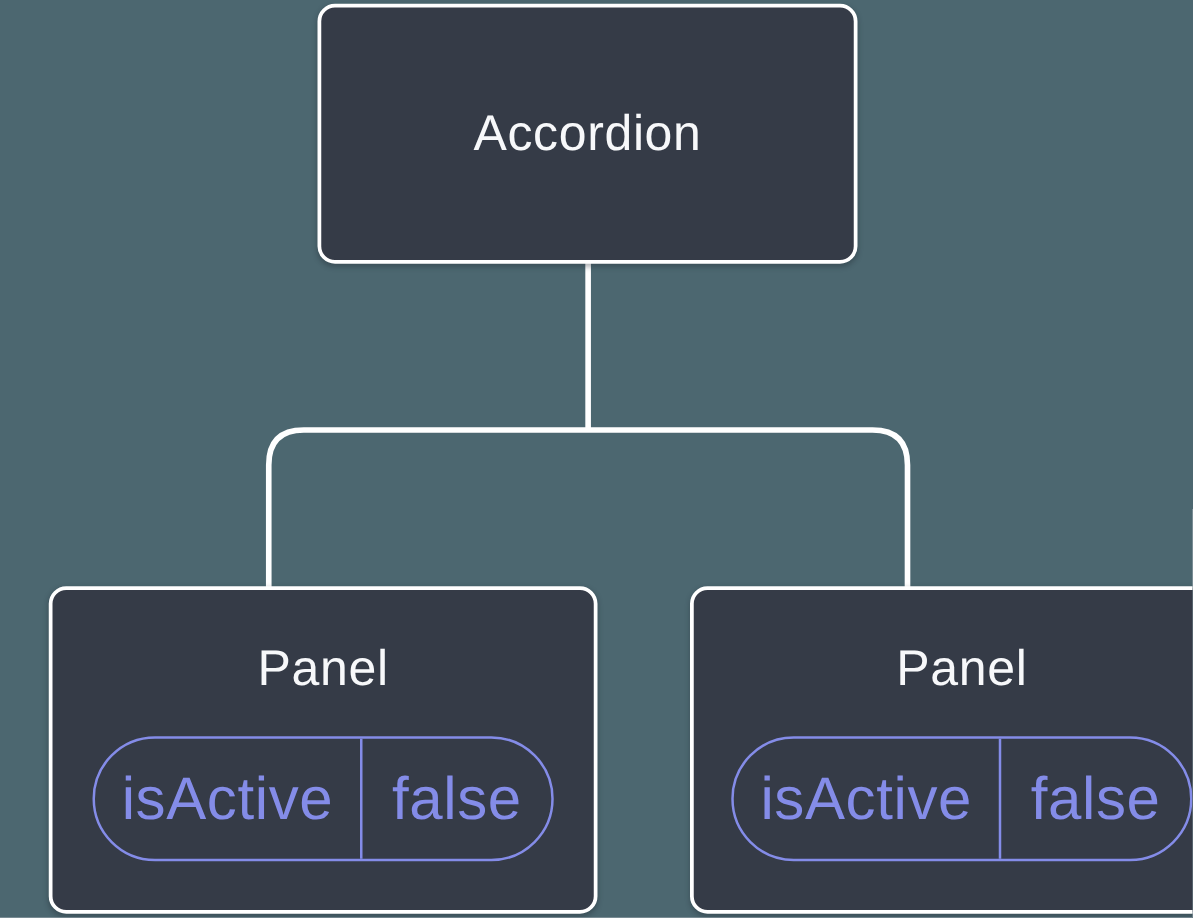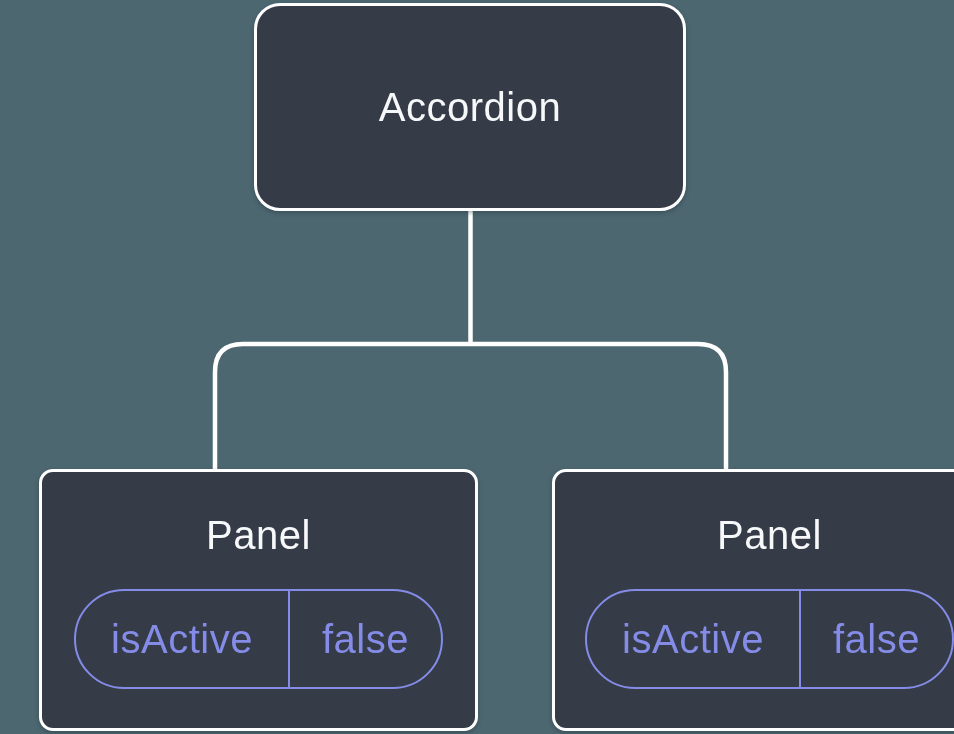--- a/index.html
+++ b/index.html
@@ -36,21 +36,20 @@
     flex-direction: column;
     align-items: center;
     justify-content: center;
     box-shadow: 0 2px 4px rgba(30, 36, 46, 0.35);
   }
   .node-root {
     left: 254px;
     top: 3px;
     width: 432px;
     height: 208px;
-    border-radius: 26px;
   }
   .node-panel {
     gap: 30px;
     margin-left: 37px;
   }
   .node-panel-1 {
     left: 2px;
     top: 469px;
     width: 439px;
     height: 262px;
@@ -71,21 +70,21 @@
   }
   .state-pill {
     box-sizing: border-box;
     width: 369px;
     height: 100px;
     border: 2.5px solid var(--purple, #848CE8);
     border-radius: 50px;
     display: flex;
     align-items: stretch;
     color: var(--purple, #848CE8);
-    font-size: 40px;
+    font-size: 48px;
     letter-spacing: 0.5px;
   }
   .state-key {
     box-sizing: border-box;
     width: 214px;
     border-right: 2.5px solid var(--purple, #848CE8);
     display: flex;
     align-items: center;
     justify-content: center;
   }

